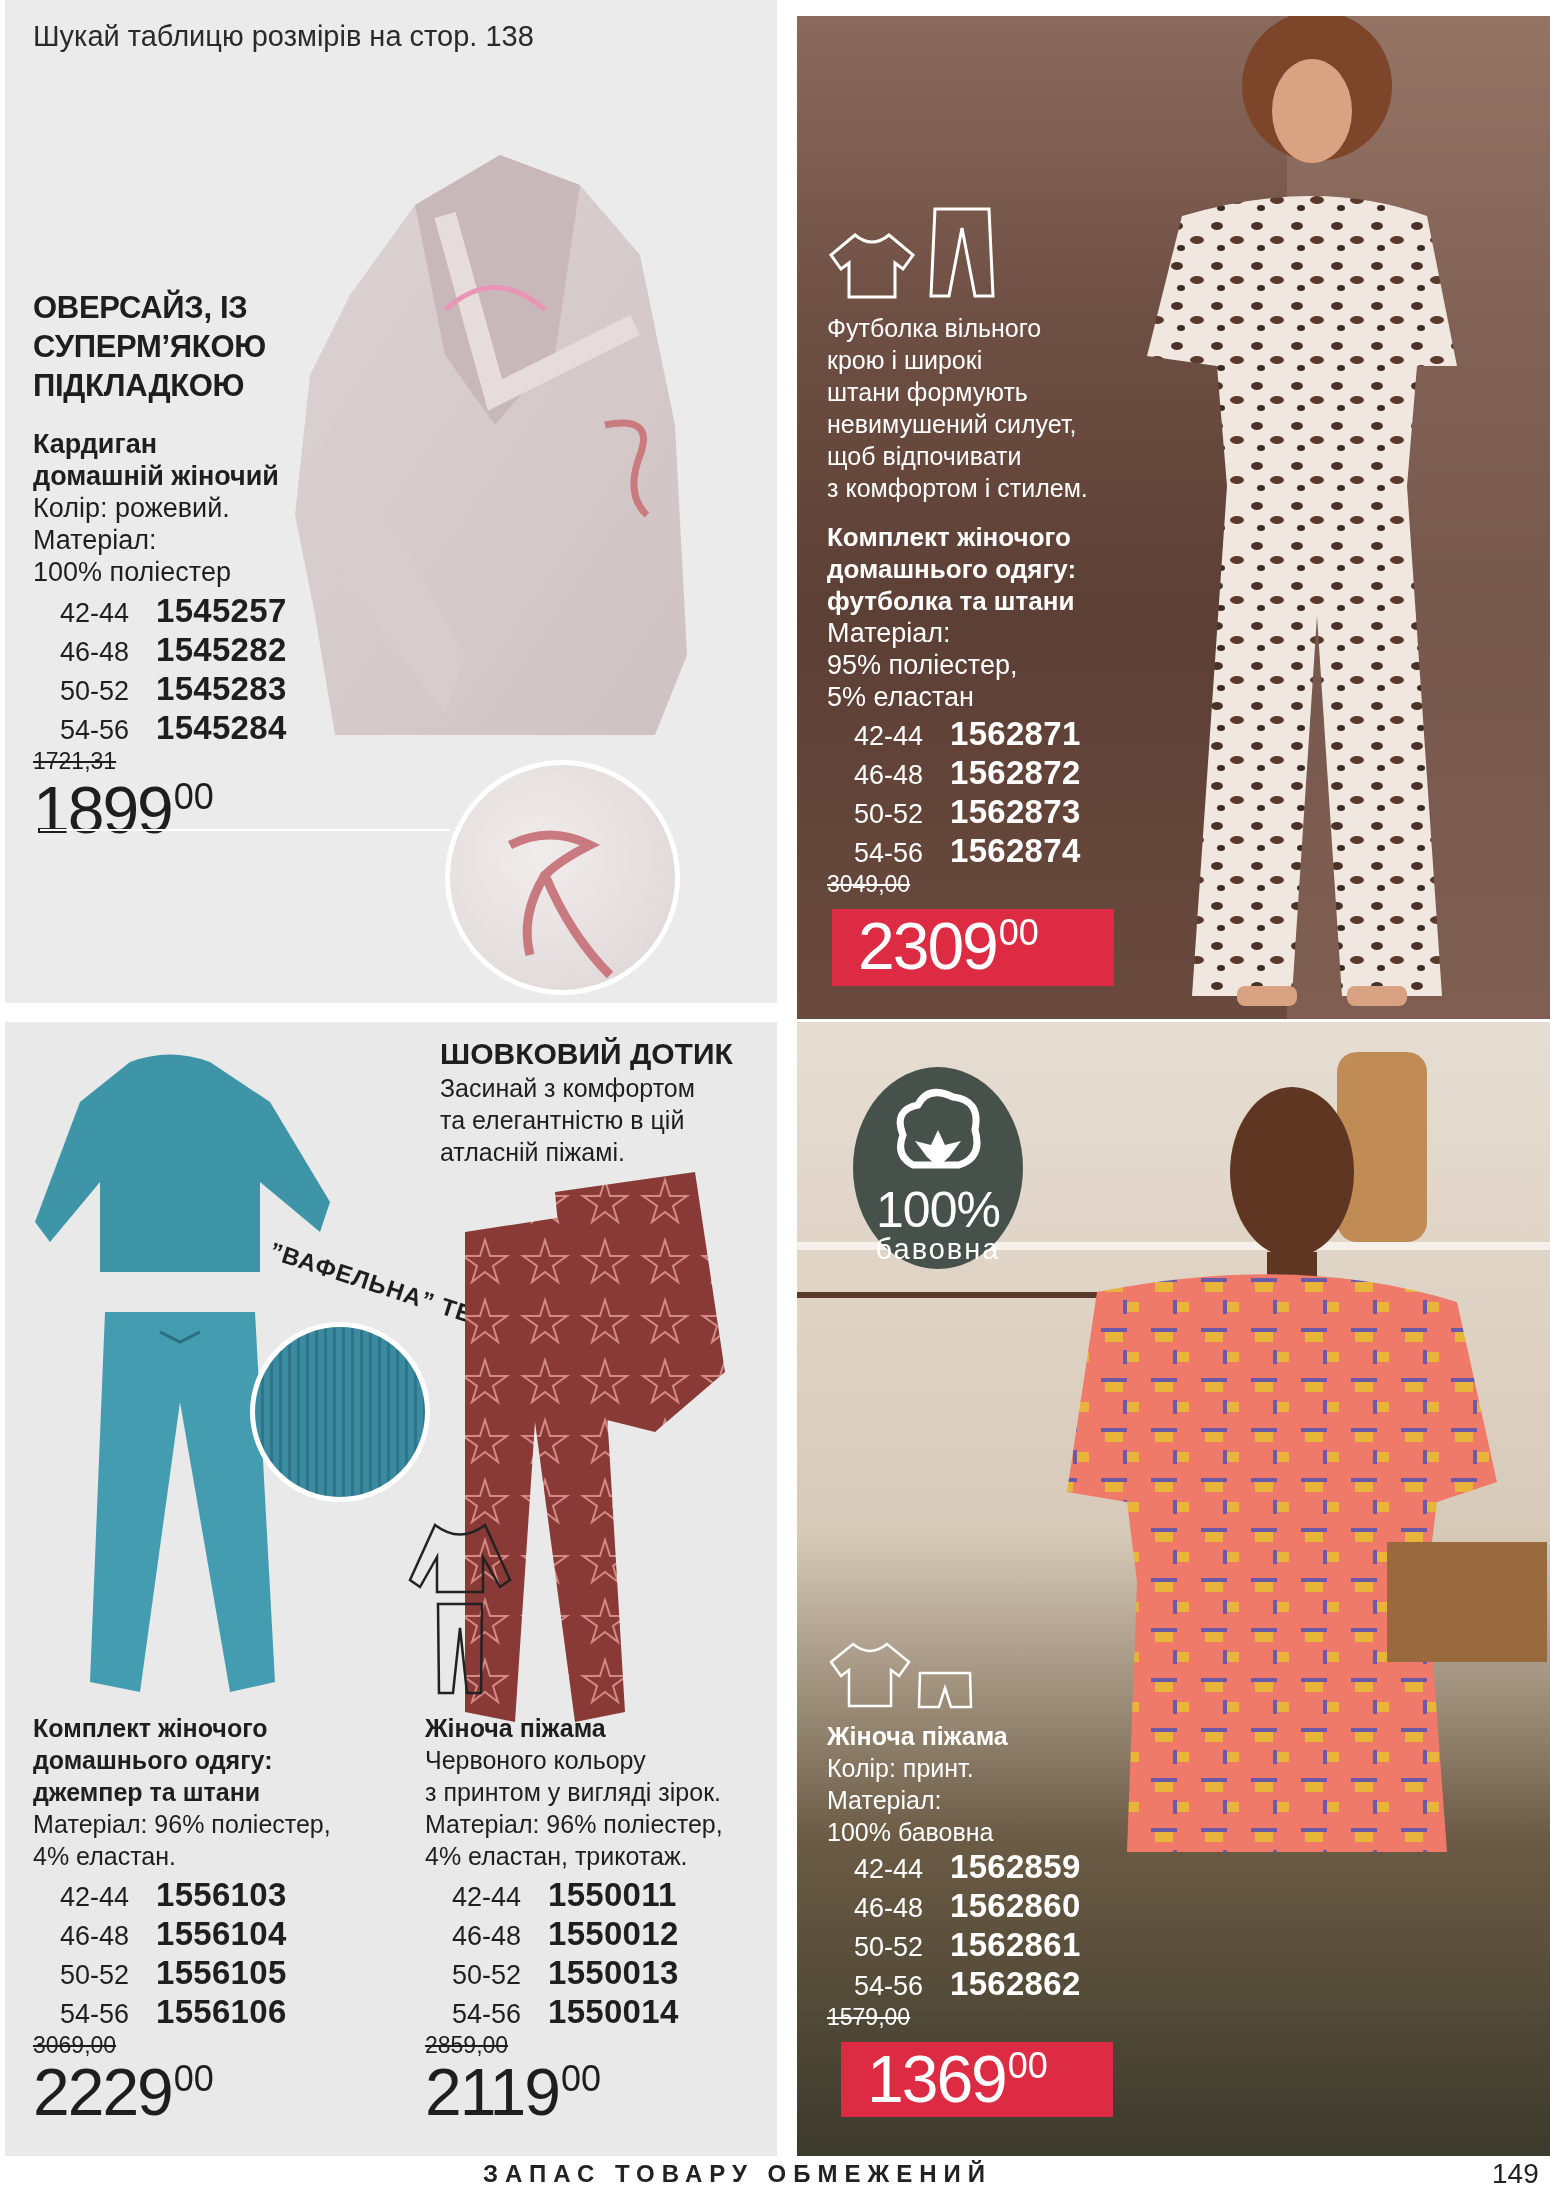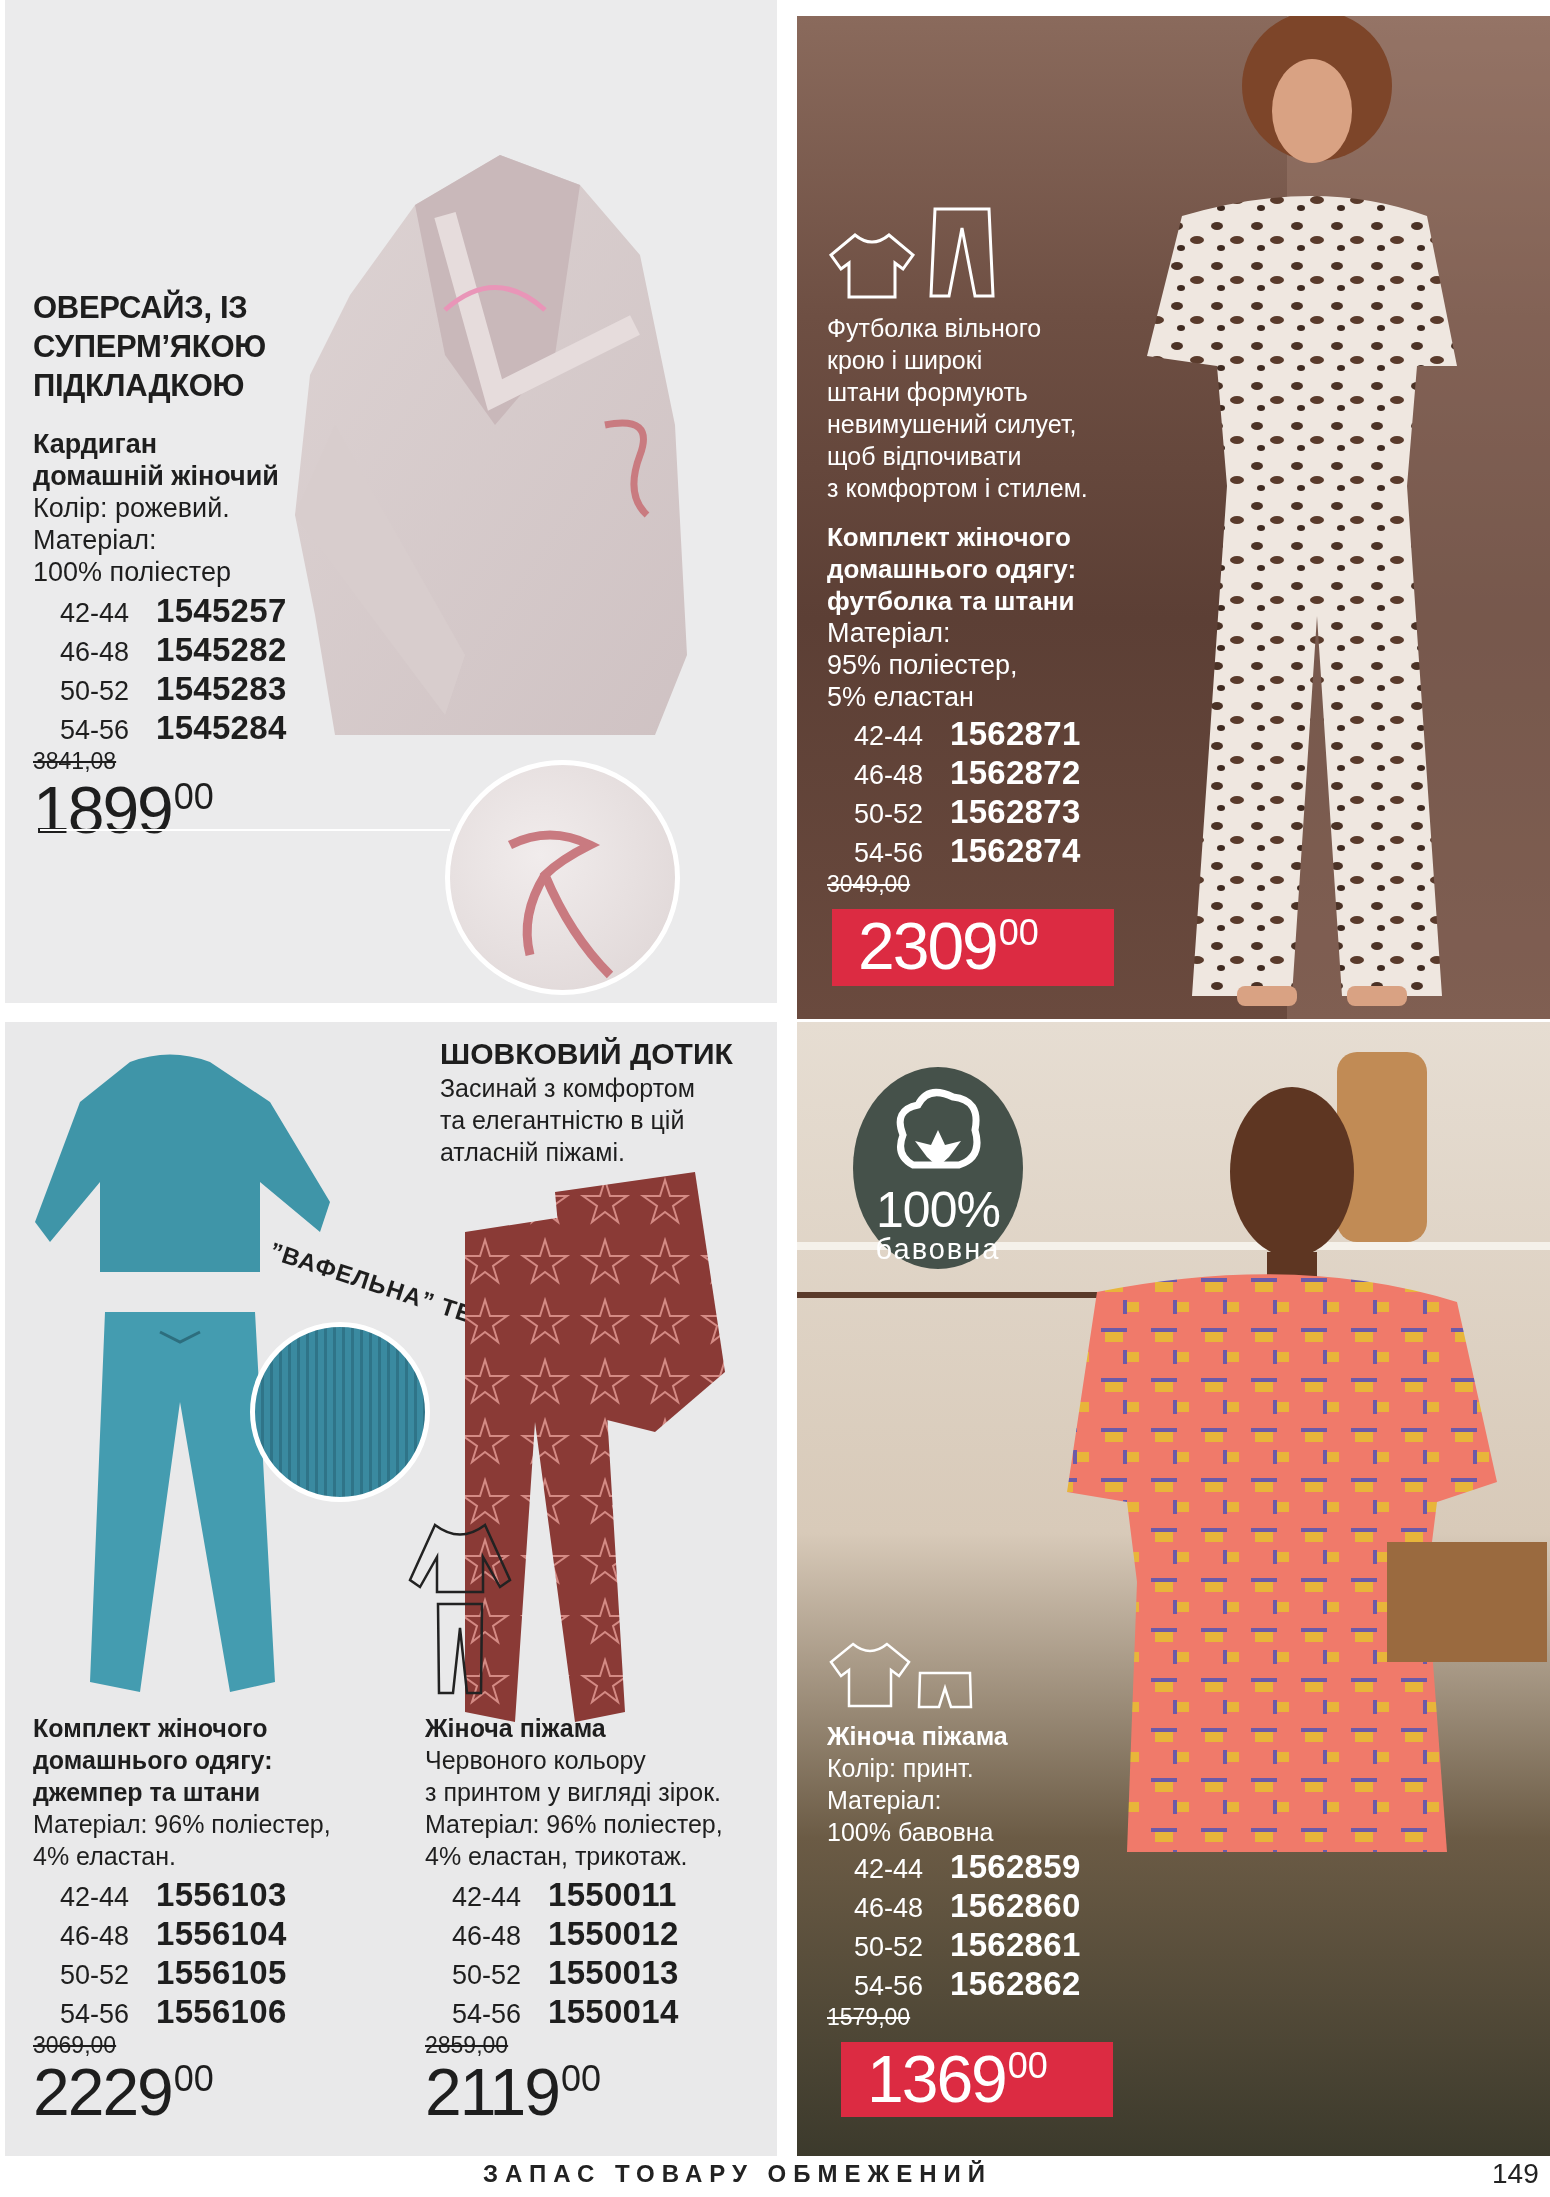--- a/index.html
+++ b/index.html
@@ -48,20 +48,21 @@
   .cotton-badge .word { font-size: 29px; line-height: 28px; letter-spacing: 2px; }
 
   .rot-text { position: absolute; font-weight: bold; font-size: 27px; color: #1e1e1e; }
 </style>
 </head>
 <body>
 
 <div class="corner-mark"></div>
 
 <section class="panel" id="p-tl">
+  <div class="abs" style="left:28px; top:20px; font-size:29px; color:#2a2a2a;">Шукай таблицю розмірів на стор. 138</div>
 
   <svg class="garment cardigan" viewBox="0 0 400 640">
     <defs>
       <linearGradient id="cg" x1="0" y1="0" x2="1" y2="1">
         <stop offset="0" stop-color="#ddd3d3"></stop>
           <stop offset="1" stop-color="#cfc2c3"></stop>
       </linearGradient>
     </defs>
     <path d="M55 200 L120 110 L205 60 L285 90 L345 160 L380 330 L392 560 L360 640 L40 640 L20 520 L0 420 L15 280 Z" fill="url(#cg)"></path>
     <path d="M120 110 L205 60 L285 90 L260 260 L200 330 L150 260 Z" fill="#c9b8ba"></path>
@@ -94,21 +95,21 @@
         </div>
       <div class="size-row">
           <span class="sz">50-52</span>
           <span class="code">1545283</span>
         </div>
       <div class="size-row">
           <span class="sz">54-56</span>
           <span class="code">1545284</span>
         </div>
     </div>
-    <div class="old-price">3841,08</div>
+    <div class="old-price">1721,31</div>
     <div class="price" style="margin-top:2px;">
       <span>1899</span>
         <span class="cents">00</span>
     </div>
   </div>
 
   <div class="abs" style="left:35px; top:829px; width:410px; height:2px; background:#ffffff;"></div>
 
   <div class="circle-img" style="left:440px; top:760px; width:235px; height:235px; background:radial-gradient(circle at 40% 40%, #f1ecec, #ddd4d4);">
     <svg width="225" height="225" viewBox="0 0 225 225">

